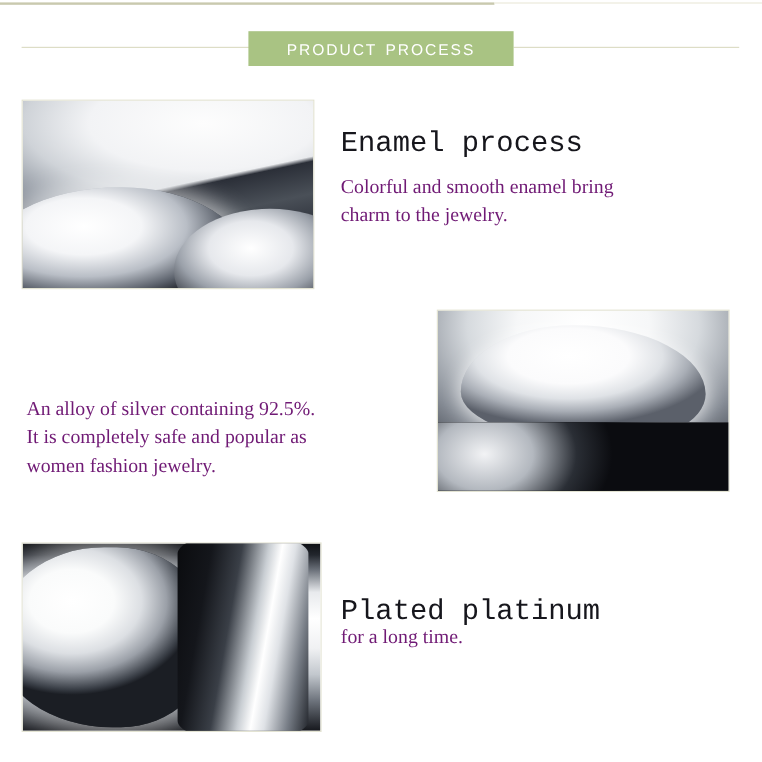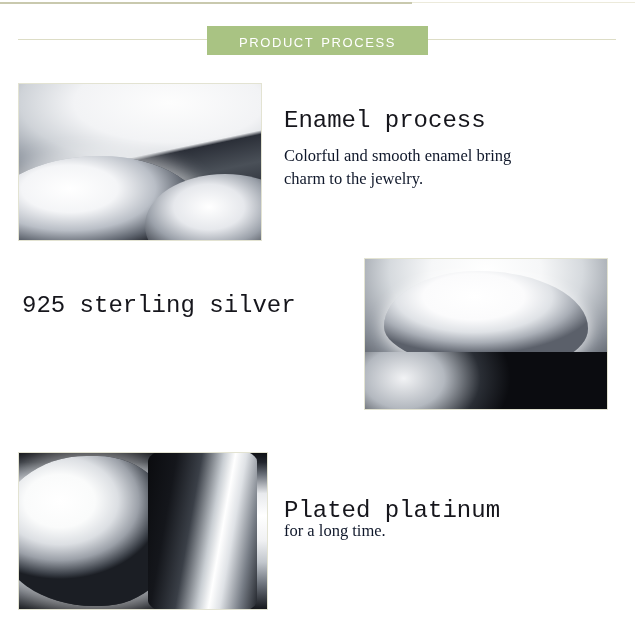--- a/index.html
+++ b/index.html
@@ -203,21 +203,21 @@
     font-size: 24px;
     line-height: 1.16;
     color: #16161c;
     white-space: nowrap;
     font-family: Liberation Mono, monospace;
   }
   .block-body {
     position: absolute;
     font-size: 16.5px;
     line-height: 1.42;
-    color: #0f172a;
+    color: #701a75;
     font-family: Liberation Serif, serif;
   }
   .block-body .line { display: block; white-space: nowrap; }
 </style>
 </head>
 <body>
 
 <div class="page">
 
   <div class="top-rule-strong"></div>
@@ -243,22 +243,26 @@
     <span class="line">Colorful and smooth enamel bring</span>
     <span class="line">charm to the jewelry.</span>
   </div>
 
   <div class="photo" style="left:364px; top:258px; width:244px; height:152px;">
     <div class="photo-inner">
       <div class="silver-b"></div>
     </div>
   </div>
 
-  <div class="block-title" style="left:22px; top:292px;">925 sterling silver</div>
-
+
+  <div class="block-body" style="left:22px; top:329px;">
+    <span class="line">An alloy of silver containing 92.5%.</span>
+    <span class="line">It is completely safe and popular as</span>
+    <span class="line">women fashion jewelry.</span>
+  </div>
 
   <div class="photo" style="left:18px; top:452px; width:250px; height:158px;">
     <div class="photo-inner">
       <div class="silver-c"></div>
     </div>
   </div>
 
   <div class="block-title" style="left:284px; top:497px;">Plated platinum</div>
 
   <div class="block-body" style="left:284px; top:519px;">

